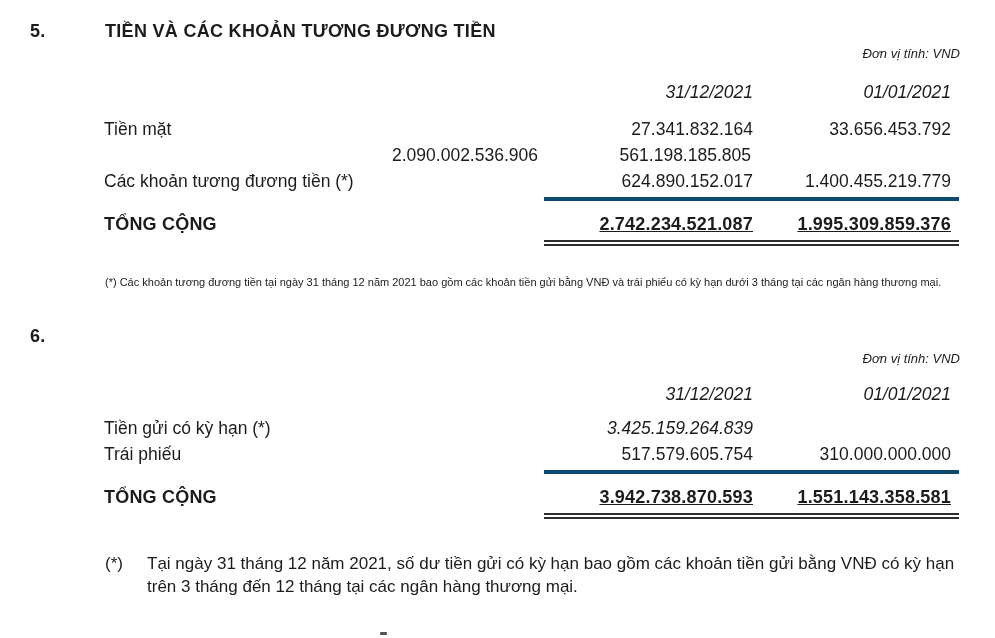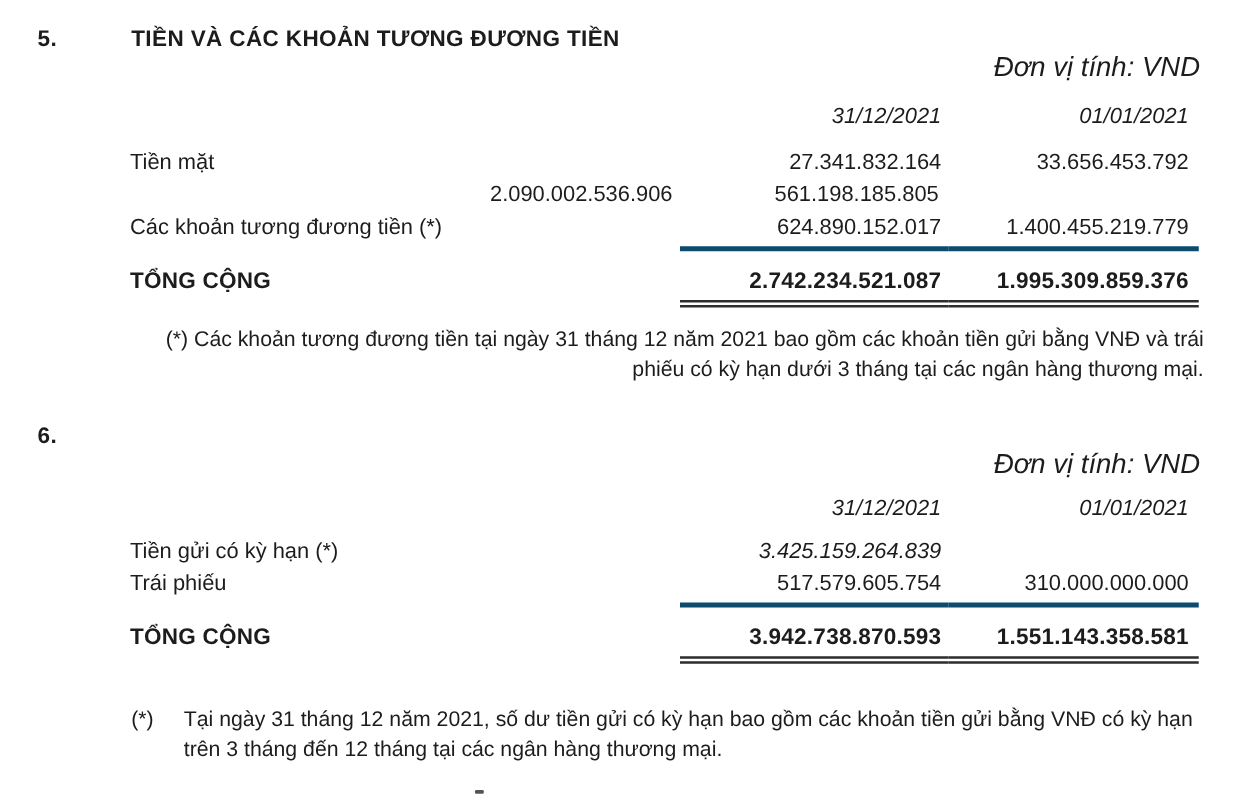--- a/index.html
+++ b/index.html
@@ -37,21 +37,21 @@
     line-height: 22px;
     letter-spacing: 0.3px;
   }
   .sec-num { width: 75px; flex: 0 0 75px; }
 
   
   .unit {
     margin-top: 2px;
     text-align: right;
     font-style: italic;
-    font-size: 22px;
+    font-size: 13px;
     line-height: 20px;
   }
 
   
   .fin-table {
     margin-left: 74px;
     width: 855px; 
     font-size: 17.5px;
   }
   .trow {
@@ -69,30 +69,30 @@
   }
   .total-row {
     margin-top: 10px;
     font-weight: bold;
     font-size: 18px;
     letter-spacing: 0.2px;
   }
   .dblrule {
     border-bottom: 6px double #2d2d2d;
     padding-bottom: 3px;
+    text-decoration: underline;
   }
 
   
   .footnote {
     margin-left: 75px;
     width: 858px;
-    font-size: 17px;
+    font-size: 11px;
     line-height: 23.5px;
-    margin-top: 14px;
-    text-align: right;
+    margin-top: 25px;
   }
   .footnote-hang {
     display: flex;
     margin-left: 75px;
     width: 860px;
     font-size: 17px;
     line-height: 23.5px;
   }
   .fn-marker { flex: 0 0 42px; }
   .fn-text { flex: 1; }

